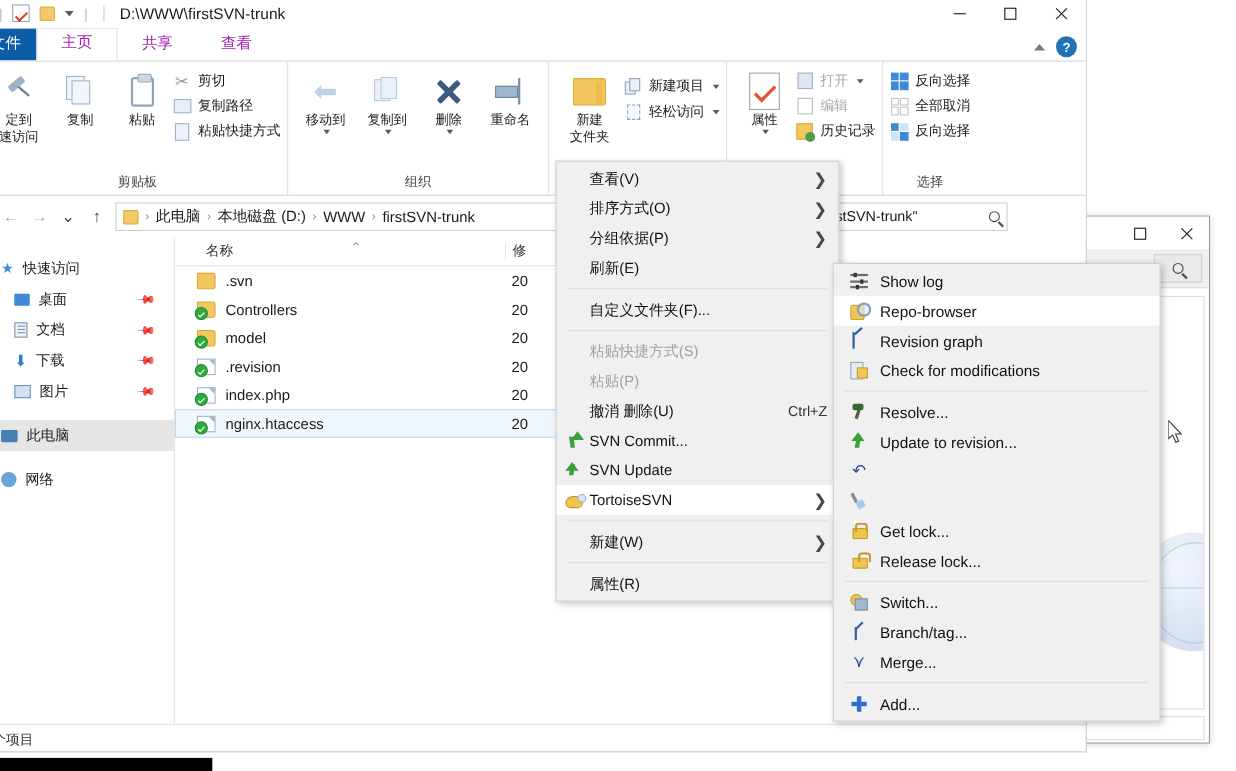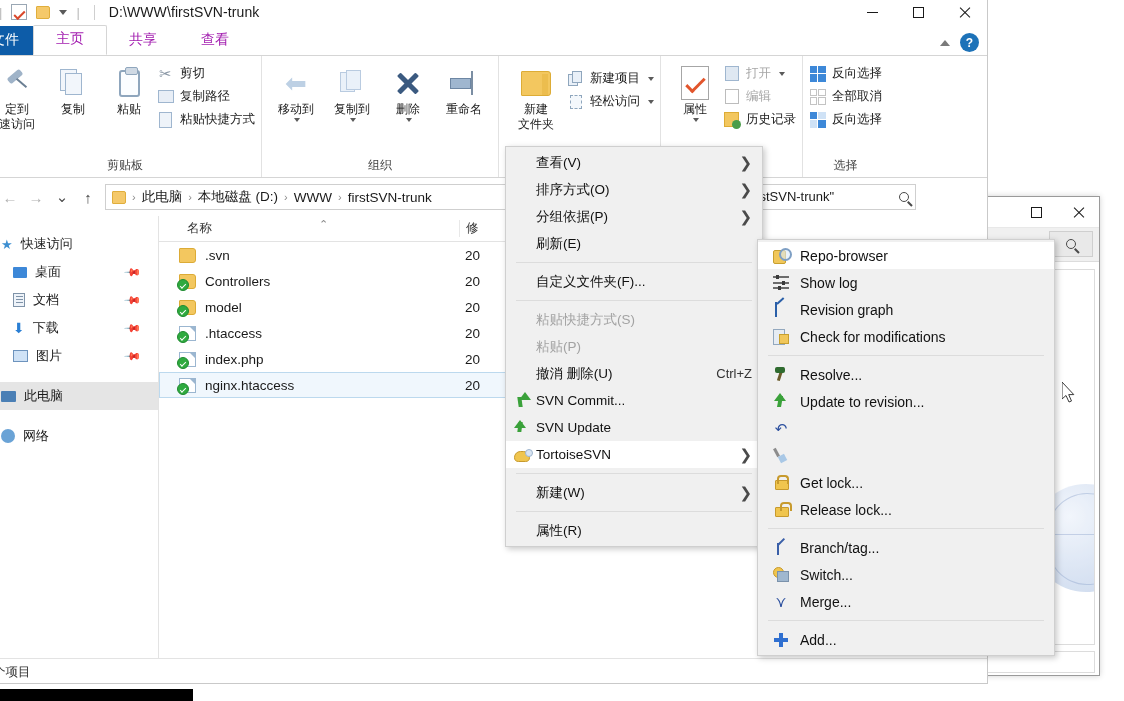--- a/index.html
+++ b/index.html
@@ -596,21 +596,21 @@
               </span>
             <span>model</span>
           </div>
           <div class="fr-mod">20</div>
         </div>
         <div class="filerow">
           <div class="fr-name">
             <span class="fi file">
                 <span class="ovl"></span>
               </span>
-            <span>.htaccess</span>
+            <span>.revision</span>
           </div>
           <div class="fr-mod">20</div>
         </div>
         <div class="filerow">
           <div class="fr-name">
             <span class="fi file">
                 <span class="ovl"></span>
               </span>
             <span>index.php</span>
           </div>
@@ -690,36 +690,36 @@
       <span class="ci-label">新建(W)</span>
       <span class="ci-arrow">❯</span>
     </div>
     <div class="ctxsep"></div>
     <div class="ctxitem">
       <span class="ci-label">属性(R)</span>
     </div>
   </div>
 
   <div class="ctxmenu ctx2">
-    <div class="ctxitem hl">
-      <span class="ci-ico">
-          <span class="ic-repo"></span>
-        </span>
-      <span class="ci-label">Repo-browser</span>
-    </div>
     <div class="ctxitem">
       <span class="ci-ico">
           <span class="ic-log">
             <i></i>
             <i></i>
             <i></i>
           </span>
         </span>
       <span class="ci-label">Show log</span>
     </div>
+    <div class="ctxitem hl">
+      <span class="ci-ico">
+          <span class="ic-repo"></span>
+        </span>
+      <span class="ci-label">Repo-browser</span>
+    </div>
     <div class="ctxitem">
       <span class="ci-ico">
           <span class="ic-revg"></span>
         </span>
       <span class="ci-label">Revision graph</span>
     </div>
     <div class="ctxitem">
       <span class="ci-ico">
           <span class="ic-mods"></span>
         </span>
@@ -754,29 +754,29 @@
     </div>
     <div class="ctxitem">
       <span class="ci-ico">
           <span class="ic-lock ic-unlock"></span>
         </span>
       <span class="ci-label">Release lock...</span>
     </div>
     <div class="ctxsep"></div>
     <div class="ctxitem">
       <span class="ci-ico">
+          <span class="ic-switch"></span>
+        </span>
+      <span class="ci-label">Switch...</span>
+    </div>
+    <div class="ctxitem">
+      <span class="ci-ico">
           <span class="ic-branch"></span>
         </span>
       <span class="ci-label">Branch/tag...</span>
-    </div>
-    <div class="ctxitem">
-      <span class="ci-ico">
-          <span class="ic-switch"></span>
-        </span>
-      <span class="ci-label">Switch...</span>
     </div>
     <div class="ctxitem">
       <span class="ci-ico ic-merge">⋎</span>
       <span class="ci-label">Merge...</span>
     </div>
     <div class="ctxsep"></div>
     <div class="ctxitem">
       <span class="ci-ico">
           <span class="ic-add"></span>
         </span>

